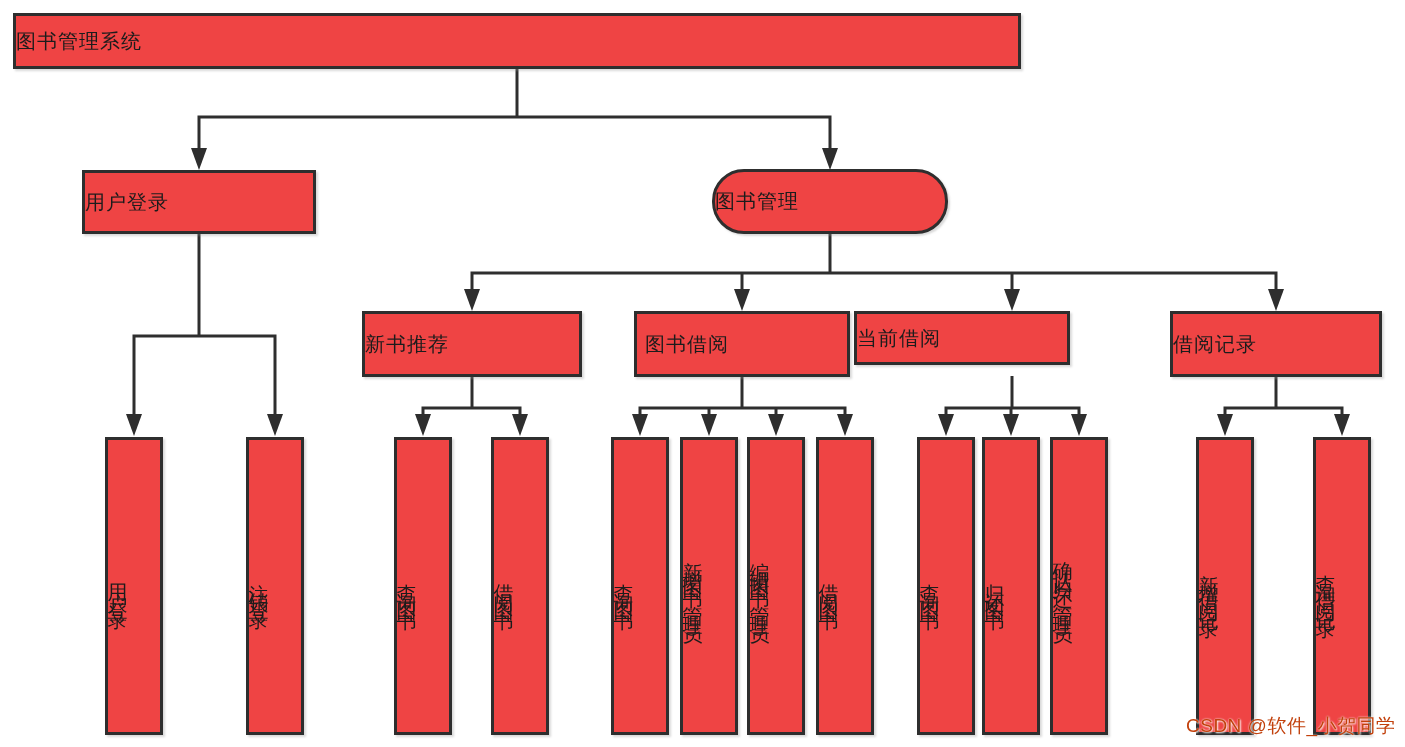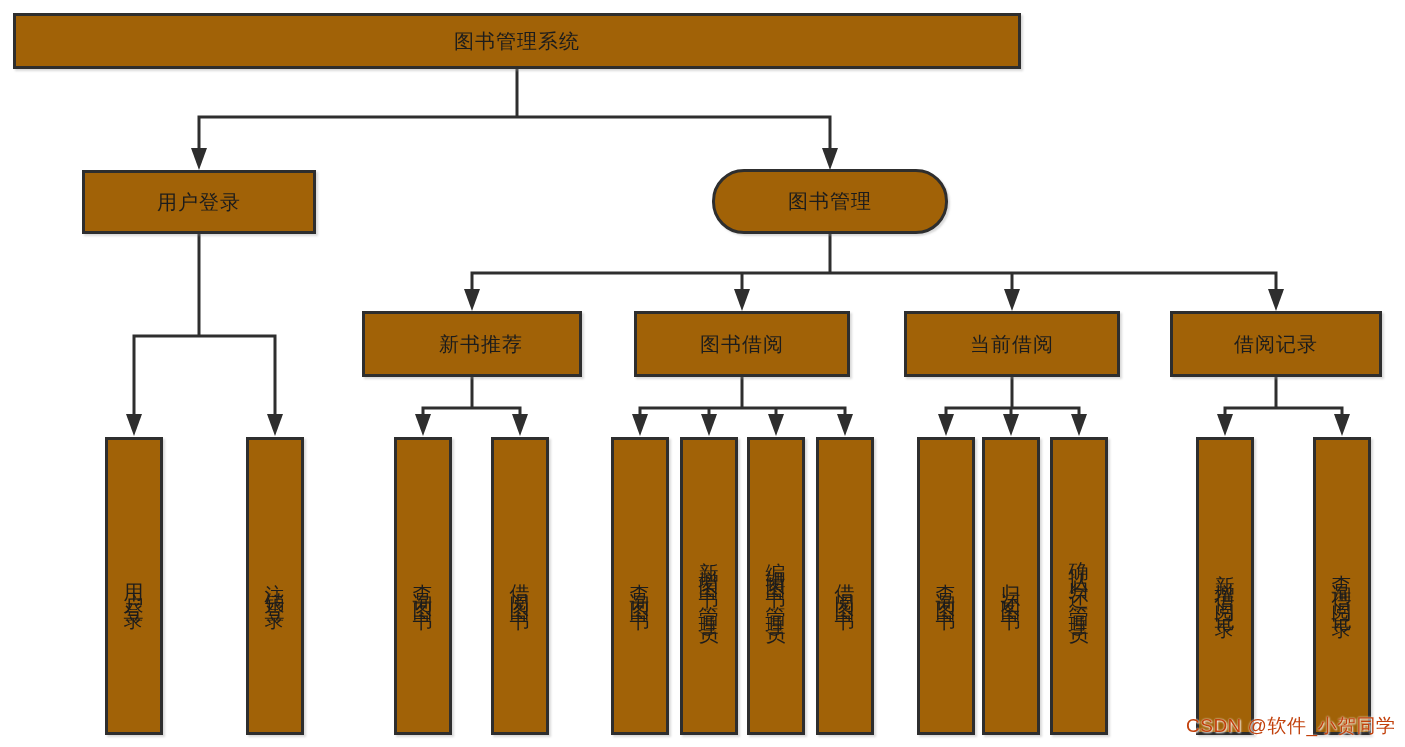--- a/index.html
+++ b/index.html
@@ -8,22 +8,22 @@
     width:1405px;height:747px;
     background:#ffffff;
     font-family:"Liberation Sans","DejaVu Sans",sans-serif;
     overflow:hidden;
   }
   svg.wires{position:absolute;left:0;top:0;width:1405px;height:747px;}
   svg.wires path{stroke:#2e2e2e;stroke-width:3;fill:none;stroke-linejoin:miter;}
   svg.wires polygon{fill:#2e2e2e;stroke:none;}
   .node{
     position:absolute;box-sizing:border-box;
-    border:3px solid #2e2e2e;background:#a16207;
-    display:flex;align-items:center;justify-content:center;
+    border:3px solid #2e2e2e;background:#ef4444;
+    display:flex;align-items:center;justify-content:flex-start;
     color:#1c1c1c;
     box-shadow:2px 2px 2px rgba(150,150,150,0.35);
   }
   .node.h{font-size:20px;letter-spacing:1px;}
   .node.v span{
     writing-mode:vertical-rl;
     text-orientation:mixed;
     font-size:20px;
     line-height:1;
     letter-spacing:9px;
@@ -35,23 +35,23 @@
     font-size:19px;color:#c2410c;letter-spacing:0.5px;
     text-shadow:0 0 2px #ffffff,1px 1px 2px rgba(255,255,255,0.95);
     z-index:6;white-space:nowrap;
   }
   
   #root{left:13px;top:13px;width:1008px;height:56px;}
   
   #n-user-login{left:82px;top:170px;width:234px;height:64px;}
   #n-book-mgmt{left:712px;top:169px;width:236px;height:65px;border-radius:32px;}
   
-  #m-new-book{left:362px;top:311px;width:220px;height:66px;padding-left:18px;}
-  #m-book-borrow{left:634px;top:311px;width:216px;height:66px;}
-  #m-current-borrow{left:904px;top:311px;width:216px;height:66px;}
+  #m-new-book{left:362px;top:311px;width:220px;height:66px;}
+  #m-book-borrow{left:634px;top:311px;width:216px;height:66px;padding-left:8px;}
+  #m-current-borrow{left:854px;top:311px;width:216px;height:54px;}
   #m-borrow-records{left:1170px;top:311px;width:212px;height:66px;font-family:Liberation Serif, serif;}
   
   .leaf{top:437px;width:58px;height:298px;}
   #l1{left:105px;}  #l2{left:246px;}
   #l3{left:394px;}  #l4{left:491px;}
   #l5{left:611px;}  #l6{left:680px;}
   #l7{left:747px;}  #l8{left:816px;}
   #l9{left:917px;}  #l10{left:982px;} #l11{left:1050px;}
   #l12{left:1196px;} #l13{left:1313px;}
 </style>

